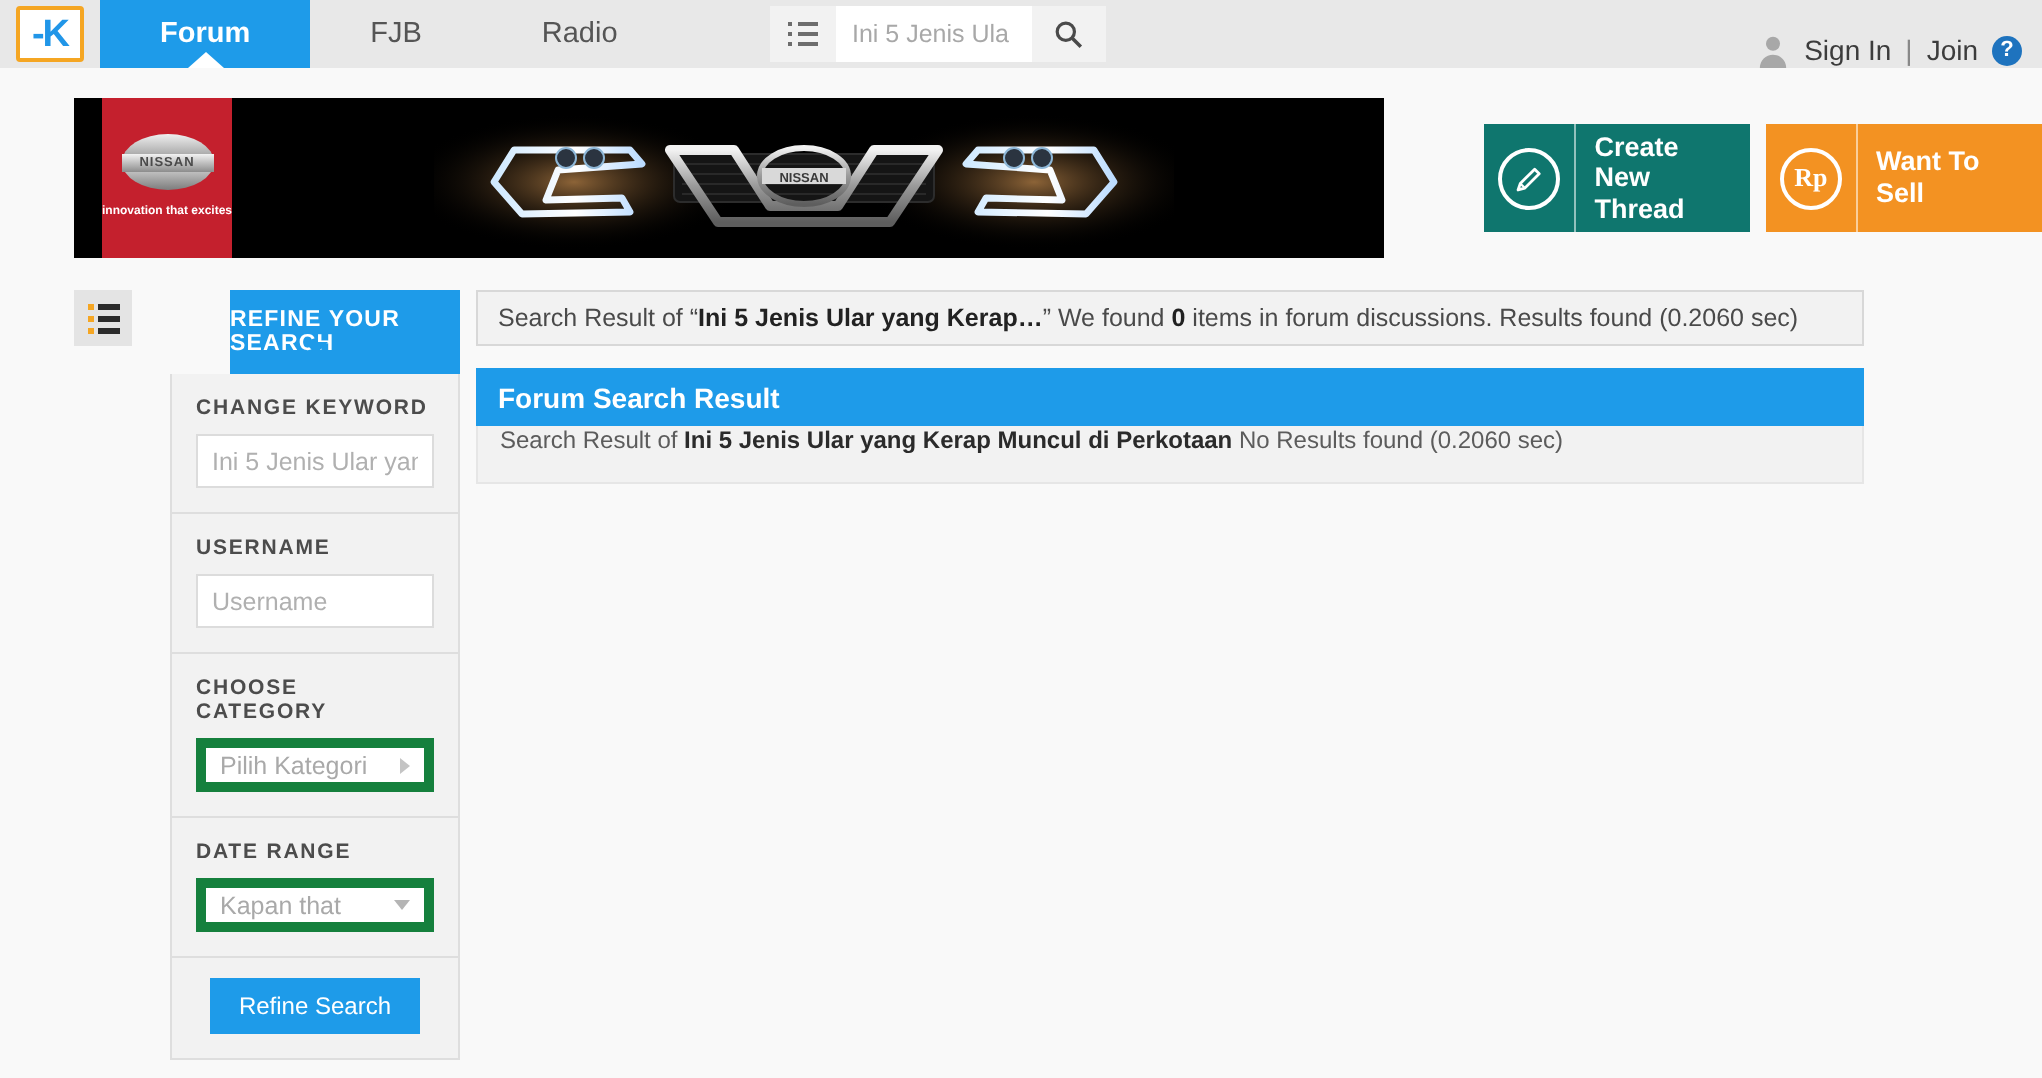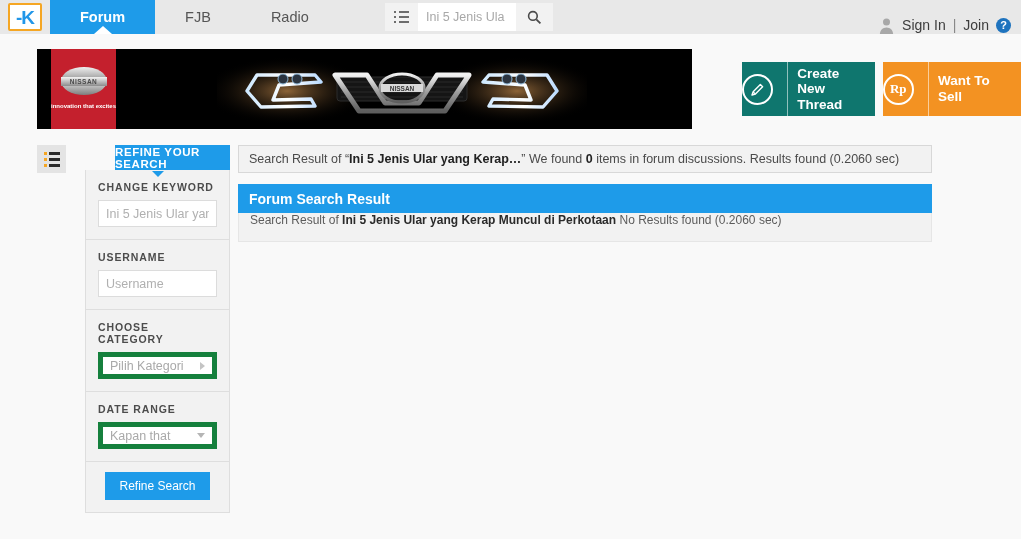--- a/index.html
+++ b/index.html
@@ -174,21 +174,21 @@
   }
   .act-btn {
     height: 54px;
     display: flex; align-items: stretch;
     cursor: pointer;
   }
   .act-btn.blue { background: #0f766e; }
   .act-btn.orange { background: #f39222; }
   .act-ico {
     width: 50px;
-    display: flex; align-items: center; justify-content: flex-start;
+    display: flex; align-items: center; justify-content: center;
   }
   .act-circle {
     width: 31px; height: 31px;
     border: 2px solid #ffffff;
     border-radius: 50%;
     display: flex; align-items: center; justify-content: center;
     color: #ffffff;
     font-size: 13px; font-weight: bold;
     font-family: "Liberation Serif", serif;
   }
@@ -222,21 +222,21 @@
     width: 3px; height: 3px; background: #f5a623;
   }
   .toggle-icon i:last-child { margin-bottom: 0; }
 
   
   .sidebar {
     position: absolute; left: 85px; top: 145px;
     width: 145px;
   }
   .sb-head {
-    height: 25px;
+    height: 42px;
     background: #1e9be9;
     color: #ffffff;
     font-size: 11.5px; font-weight: bold;
     letter-spacing: 0.6px;
     display: flex; align-items: center; justify-content: center;
     position: relative;
     margin-left: 30px;
   }
   .sb-arrow {
     position: absolute; left: 50%; top: 26px;

